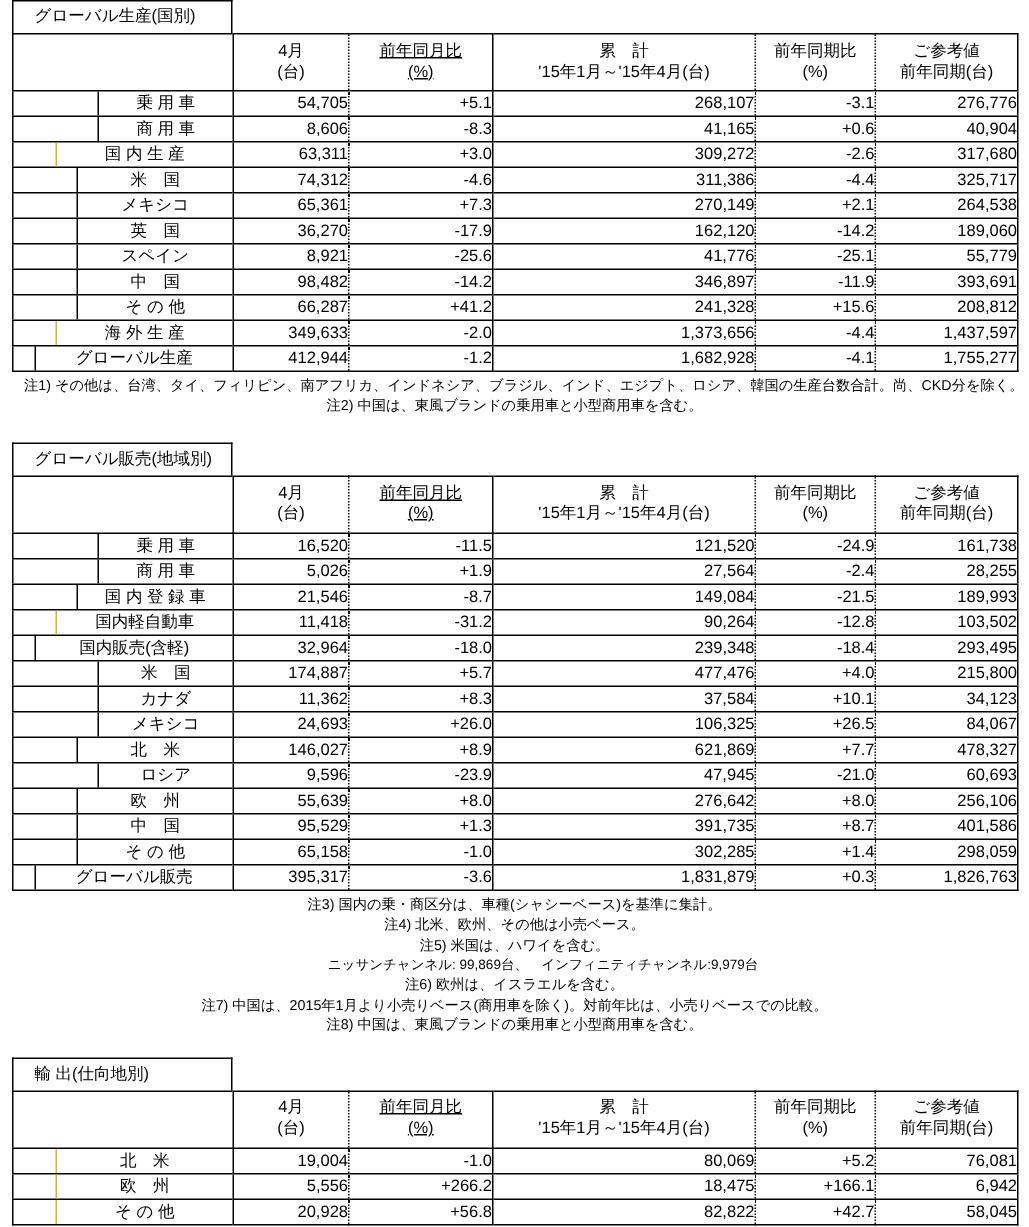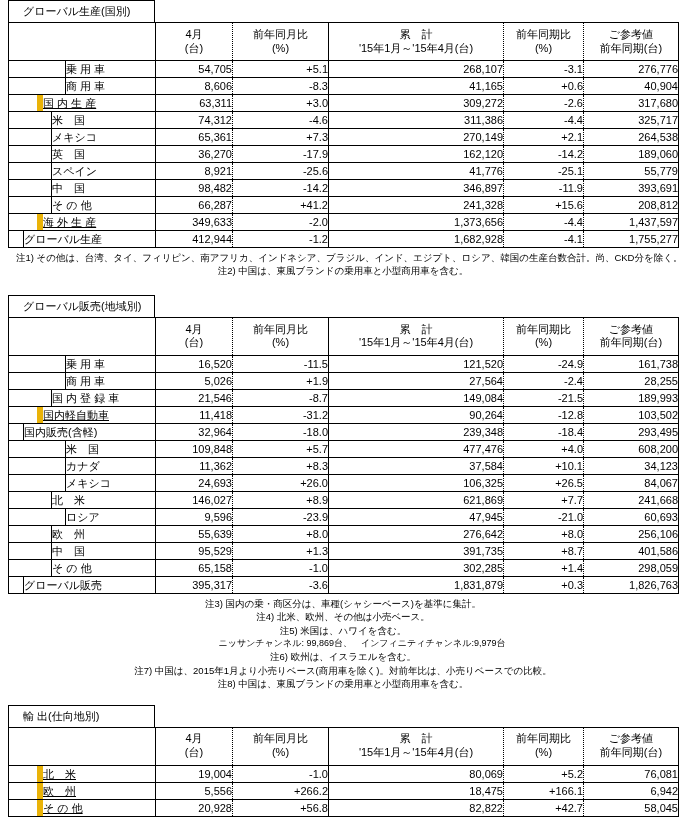--- a/index.html
+++ b/index.html
@@ -59,21 +59,21 @@
 
   
   .hdr td {
     border-bottom: 1px solid #000;
     height: 38px;
     text-align: center;
     line-height: 1.25;
     font-size: 11px;
   }
   .hdr td.hsep-dot { border-right: 1px dotted #000; }
-  .hdr td.hsep-solid { border-right: 1px solid #000; }
+  .hdr td.hsep-solid { border-right: 1px solid #000; text-decoration: underline; }
   .hdr td.hlabel { border-right: 1px solid #000; }
 
   
   .grid tbody tr td {
     height: 16px;
   }
   td.num {
     text-align: right;
     padding-right: 4px;
     font-size: 11px;
@@ -85,28 +85,29 @@
   
   td.lbl {
     border-right: 1px solid #000;
     border-top: 1px solid #000;
     position: relative;
     padding: 0;
   }
   td.lbl .inner {
     display: block;
     height: 100%;
+    text-align: center;
     font-size: 11px;
     line-height: 16px;
     white-space: nowrap;
     box-sizing: border-box;
   }
   
   .ind1 .inner { margin-left: 14px; border-left: 1px solid #000; }
-  .ind2 .inner { margin-left: 28px; border-left: 6px solid #eab308; text-decoration: underline; }
+  .ind2 .inner { margin-left: 28px; border-left: 1px solid #eab308; }
   .ind3 .inner { margin-left: 42px; border-left: 1px solid #000; }
   .ind4 .inner { margin-left: 56px; border-left: 1px solid #000; }
 
   
   tr.firstbody td { border-top: none; }
 
   
   .notes {
     margin: 3px 8px 0 8px;
     font-size: 9.5px;
@@ -374,25 +375,25 @@
             <td class="num sep-dot">32,964</td>
             <td class="num sep-solid">-18.0</td>
             <td class="num sep-dot">239,348</td>
             <td class="num sep-dot">-18.4</td>
             <td class="num ">293,495</td>
           </tr>
           <tr>
             <td class="lbl ind4">
               <span class="inner">米　国</span>
             </td>
-            <td class="num sep-dot">109,848</td>
+            <td class="num sep-dot">174,887</td>
             <td class="num sep-solid">+5.7</td>
             <td class="num sep-dot">477,476</td>
             <td class="num sep-dot">+4.0</td>
-            <td class="num ">608,200</td>
+            <td class="num ">215,800</td>
           </tr>
           <tr>
             <td class="lbl ind4">
               <span class="inner">カナダ</span>
             </td>
             <td class="num sep-dot">11,362</td>
             <td class="num sep-solid">+8.3</td>
             <td class="num sep-dot">37,584</td>
             <td class="num sep-dot">+10.1</td>
             <td class="num ">34,123</td>
@@ -408,21 +409,21 @@
             <td class="num ">84,067</td>
           </tr>
           <tr>
             <td class="lbl ind3">
               <span class="inner">北　米</span>
             </td>
             <td class="num sep-dot">146,027</td>
             <td class="num sep-solid">+8.9</td>
             <td class="num sep-dot">621,869</td>
             <td class="num sep-dot">+7.7</td>
-            <td class="num ">241,668</td>
+            <td class="num ">478,327</td>
           </tr>
           <tr>
             <td class="lbl ind4">
               <span class="inner">ロシア</span>
             </td>
             <td class="num sep-dot">9,596</td>
             <td class="num sep-solid">-23.9</td>
             <td class="num sep-dot">47,945</td>
             <td class="num sep-dot">-21.0</td>
             <td class="num ">60,693</td>

